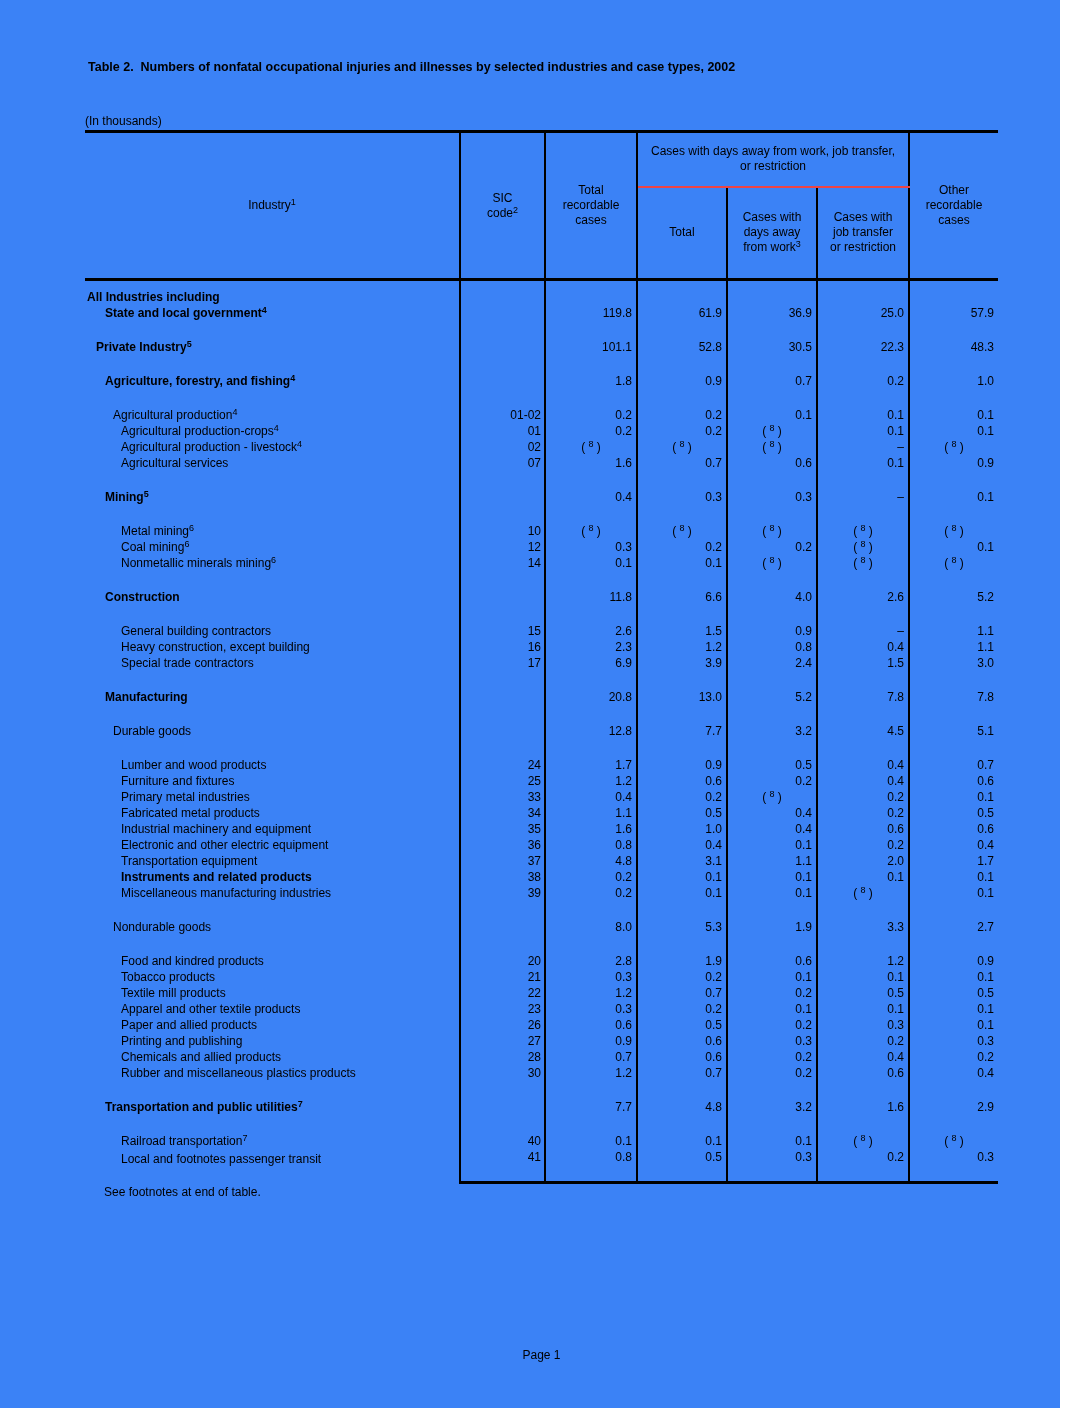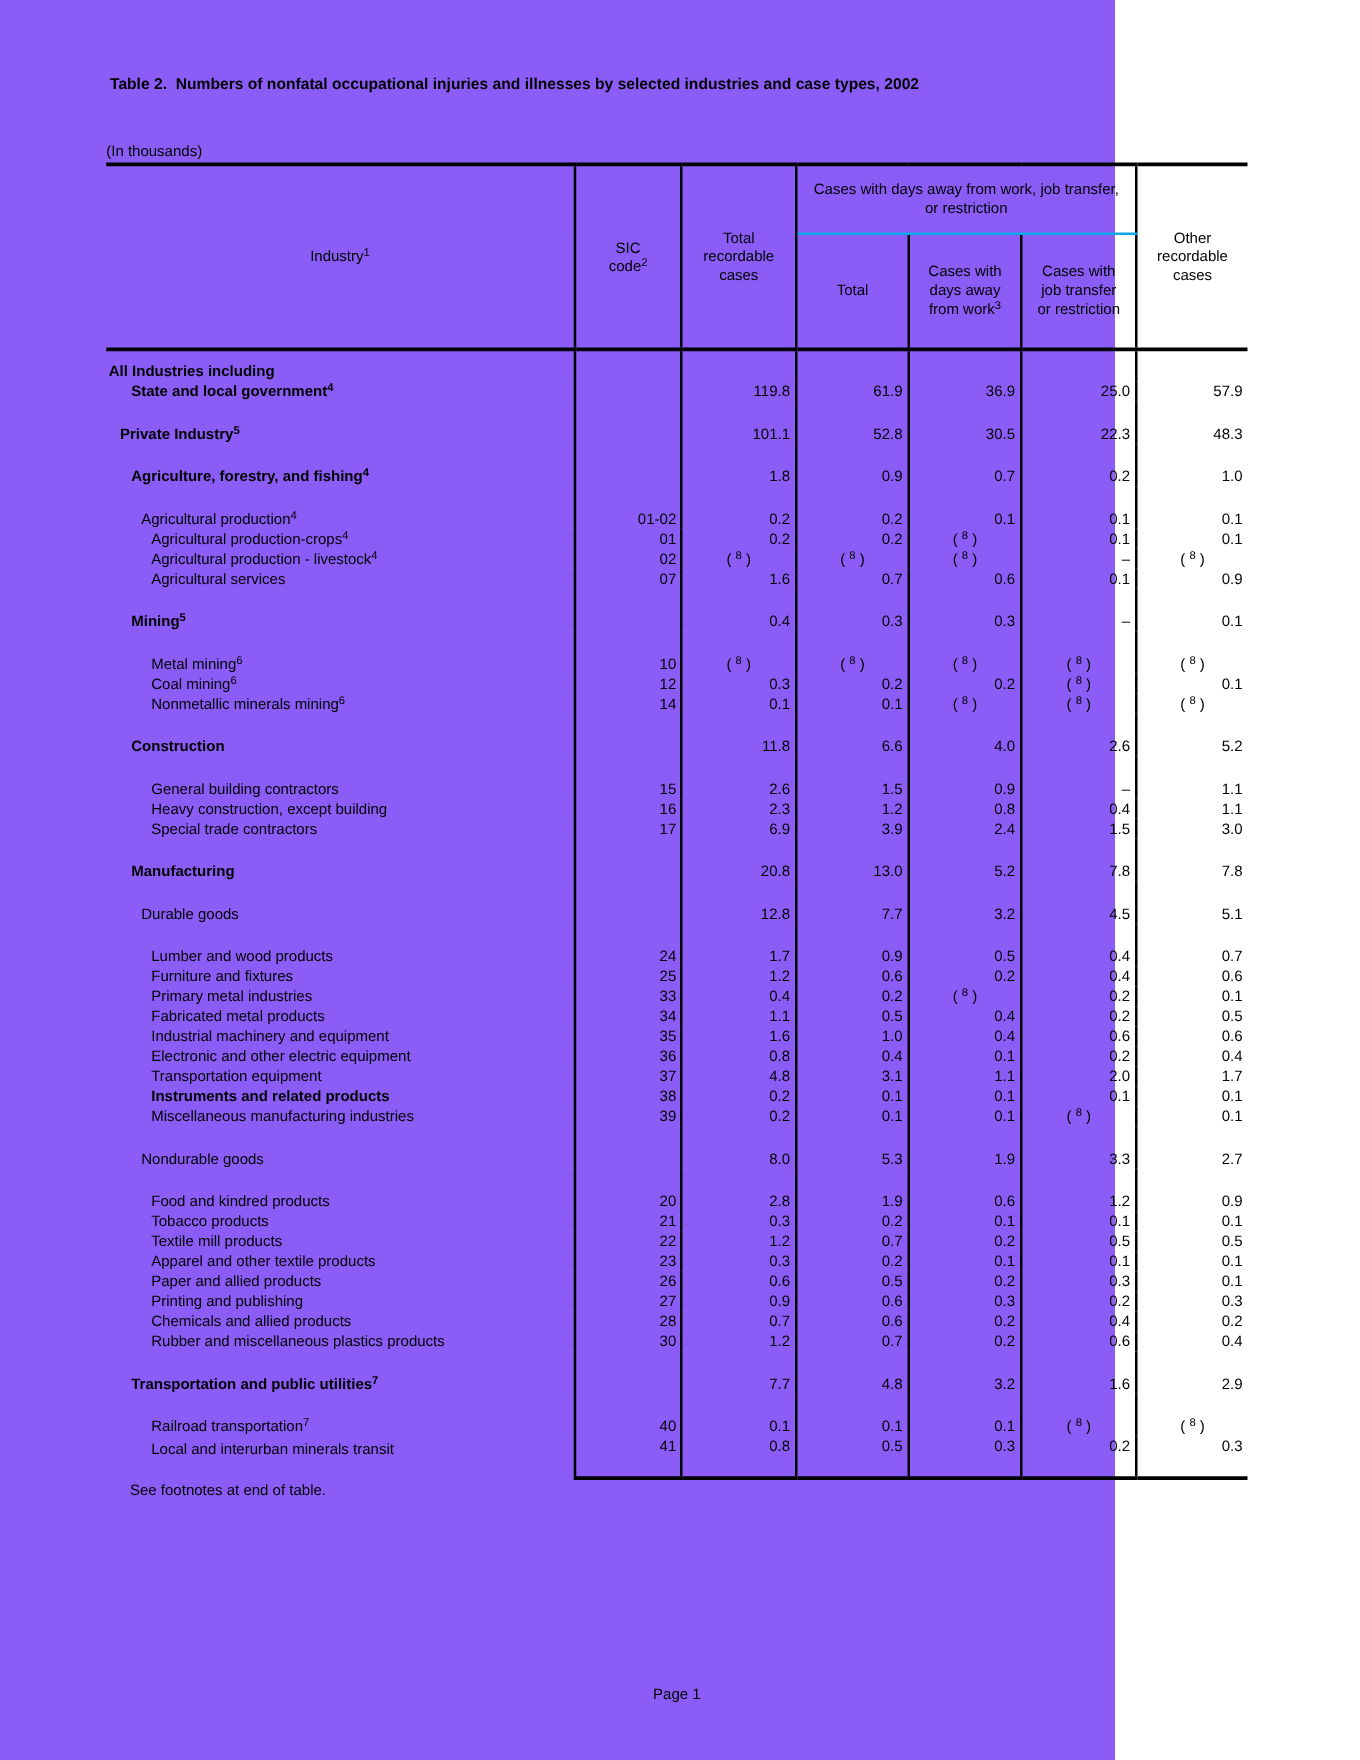--- a/index.html
+++ b/index.html
@@ -1,36 +1,36 @@
 <!DOCTYPE html>
 <html><head>
 <meta charset="utf-8">
 <style>
   * { box-sizing: border-box; }
   html,body { margin:0; padding:0; background:#fff; }
   .page {
-    position:relative; width:892px; height:1408px; background:#8b5cf6;
+    position:relative; width:1060px; height:1408px; background:#3b82f6;
     font-family:"Liberation Sans","DejaVu Sans",sans-serif; color:#000;
   }
   .title { position:absolute; left:88px; top:60px; font-size:12.5px; font-weight:bold; }
   .state { position:absolute; left:85px; top:96px; width:913px; text-align:center; font-size:12.5px; font-weight:bold; }
   .units { position:absolute; left:85px; top:114px; font-size:12px; }
 
   table.main {
     position:absolute; left:85px; top:130px; width:913px;
     border-collapse:collapse; table-layout:fixed; font-size:12px; color:#000;
   }
   th { font-weight:normal; text-align:center; vertical-align:middle; padding:2px 3px; line-height:15px; }
   thead tr.hr1 { height:55px; }
   thead tr.hr2 { height:93px; }
 
   .h-ind { border-top:3px solid #000; border-right:2px solid #000; border-bottom:3px solid #000; }
   .h-sic { border-top:3px solid #000; border-right:2px solid #000; border-bottom:3px solid #000; }
   .h-trc { border-top:3px solid #000; border-right:2px solid #000; border-bottom:3px solid #000;margin-left:20px; }
-  .h-grp { border-top:3px solid #000; border-right:2px solid #000; border-bottom:2px solid #0ea5e9; }
+  .h-grp { border-top:3px solid #000; border-right:2px solid #000; border-bottom:2px solid #ef4444; }
   .h-oth { border-top:3px solid #000; border-bottom:3px solid #000; }
   .h-tot { border-right:2px solid #000; border-bottom:3px solid #000; }
   .h-daw { border-right:2px solid #000; border-bottom:3px solid #000; }
   .h-jt  { border-right:2px solid #000; border-bottom:3px solid #000; }
 
   .hw { display:inline-block; max-width:84px; }
   .jt { max-width:68px; }
   .gw { display:inline-block; max-width:252px; }
 
   tbody td { padding:0 4px; line-height:16px; vertical-align:bottom; }
@@ -419,21 +419,21 @@
         <tr class="gap">
           <td class="c-ind" style="padding-left: 36px;"><span>Railroad transportation</span><sup>7</sup></td>
           <td class="c-sic">40</td>
           <td class="c-num c-v1">0.1</td>
           <td class="c-num c-v2">0.1</td>
           <td class="c-num c-v3">0.1</td>
           <td class="c-num c-v4 c-fn">(&nbsp;<sup>8</sup>&nbsp;)</td>
           <td class="c-num c-v5 c-fn">(&nbsp;<sup>8</sup>&nbsp;)</td>
         </tr>
         <tr class="last">
-          <td class="c-ind" style="padding-left: 36px;"><span>Local and interurban minerals transit</span></td>
+          <td class="c-ind" style="padding-left: 36px;"><span>Local and footnotes passenger transit</span></td>
           <td class="c-sic">41</td>
           <td class="c-num c-v1">0.8</td>
           <td class="c-num c-v2">0.5</td>
           <td class="c-num c-v3">0.3</td>
           <td class="c-num c-v4">0.2</td>
           <td class="c-num c-v5">0.3</td>
         </tr>
       </tbody>
   </table>
 

